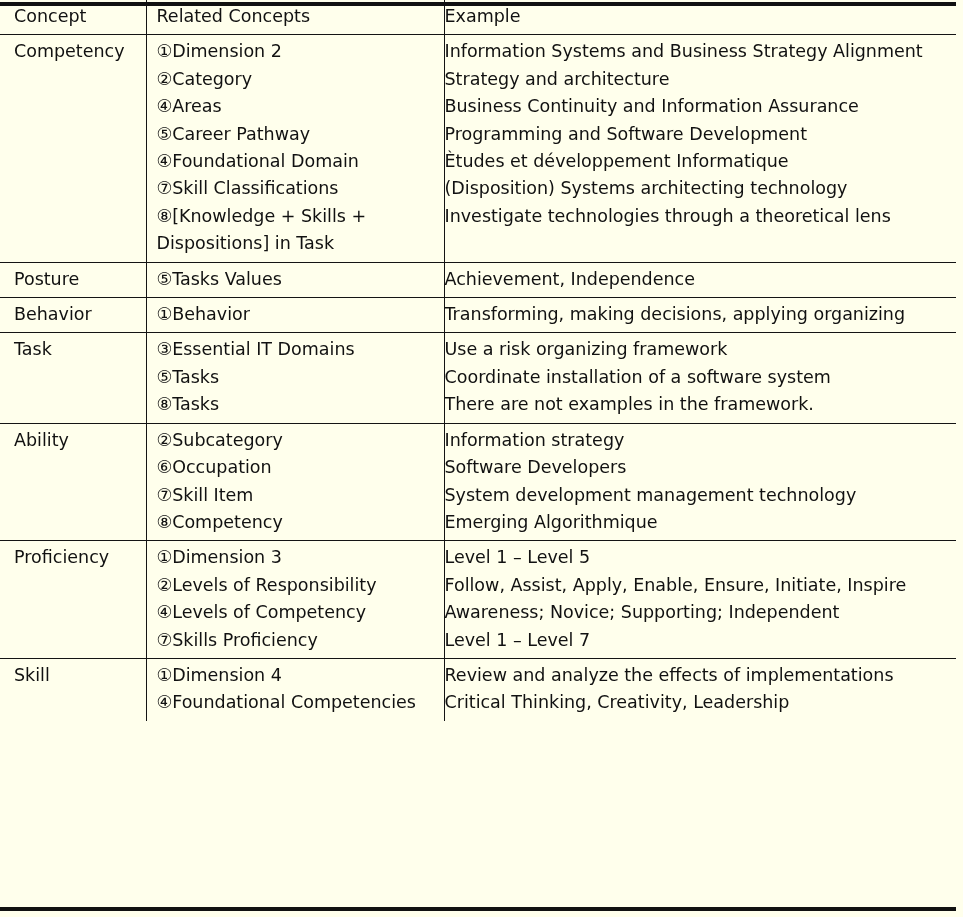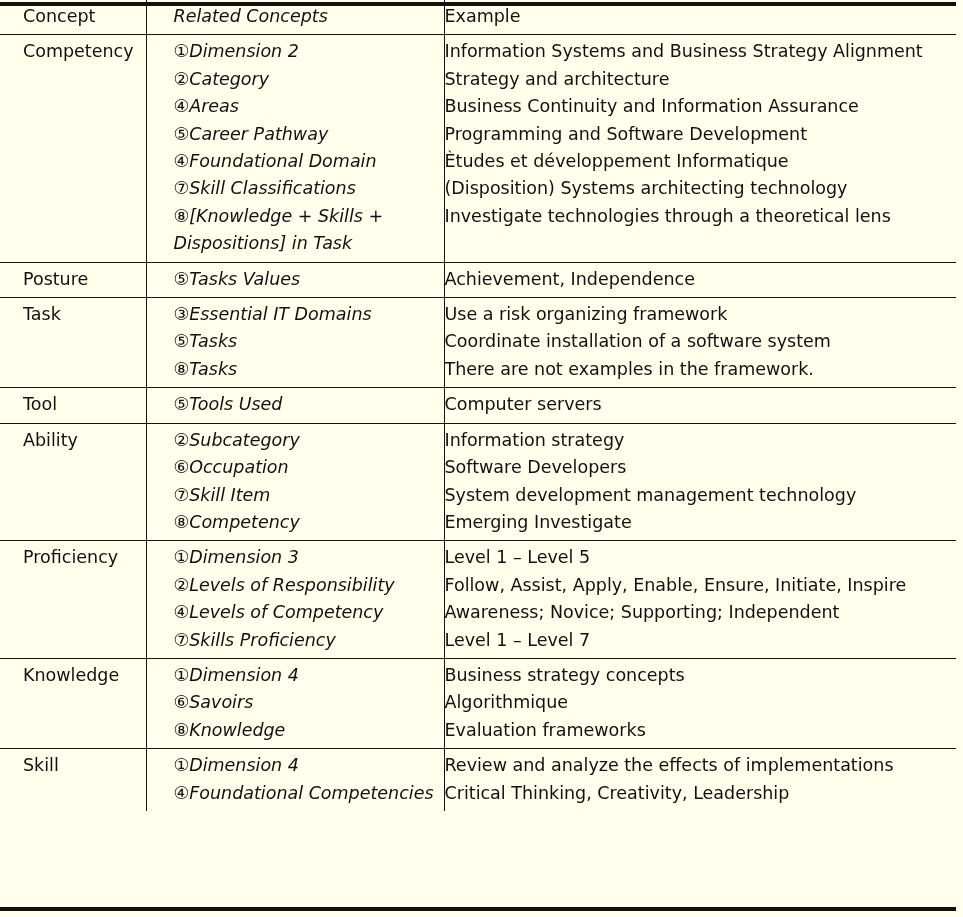--- a/index.html
+++ b/index.html
@@ -36,23 +36,23 @@
   .concept-table td {
     vertical-align: top;
     text-align: left;
     font-weight: normal;
     font-size: 17.5px;
     line-height: 27.4px;
     padding: 3px 0 4px 0;
     background: #FFFFEC;
   }
   .concept-table th.col-concept,
-  .concept-table td.col-concept { padding-left: 23px; margin-left: 16px; }
+  .concept-table td.col-concept { padding-left: 14px; margin-left: 16px; }
   .concept-table th.col-related,
-  .concept-table td.col-related { padding-left: 27px; border-left: 1.4px solid #141414; font-style: italic; }
+  .concept-table td.col-related { padding-left: 10px; border-left: 1.4px solid #141414; }
   .concept-table th.col-example,
   .concept-table td.col-example { border-left: 1.4px solid #141414; }
 
   
   .rule-top {
     position: absolute;
     left: 0; top: 2px;
     width: 956px; height: 4px;
     background: #111111;
   }
@@ -116,59 +116,59 @@
           </td>
           <td class="col-related">
             <div class="cell-line">⑤Tasks Values</div>
           </td>
           <td class="col-example">
             <div class="cell-line">Achievement, Independence</div>
           </td>
         </tr>
         <tr>
           <td class="col-concept">
+            <div class="cell-line">Behavior</div>
+          </td>
+          <td class="col-related">
+            <div class="cell-line">①Behavior</div>
+          </td>
+          <td class="col-example">
+            <div class="cell-line">Transforming, making decisions, applying organizing</div>
+          </td>
+        </tr>
+        <tr>
+          <td class="col-concept">
             <div class="cell-line">Task</div>
           </td>
           <td class="col-related">
             <div class="cell-line">③Essential IT Domains</div>
             <div class="cell-line">⑤Tasks</div>
             <div class="cell-line">⑧Tasks</div>
           </td>
           <td class="col-example">
             <div class="cell-line">Use a risk organizing framework</div>
             <div class="cell-line">Coordinate installation of a software system</div>
             <div class="cell-line">There are not examples in the framework.</div>
-          </td>
-        </tr>
-        <tr>
-          <td class="col-concept">
-            <div class="cell-line">Tool</div>
-          </td>
-          <td class="col-related">
-            <div class="cell-line">⑤Tools Used</div>
-          </td>
-          <td class="col-example">
-            <div class="cell-line">Computer servers</div>
           </td>
         </tr>
         <tr>
           <td class="col-concept">
             <div class="cell-line">Ability</div>
           </td>
           <td class="col-related">
             <div class="cell-line">②Subcategory</div>
             <div class="cell-line">⑥Occupation</div>
             <div class="cell-line">⑦Skill Item</div>
             <div class="cell-line">⑧Competency</div>
           </td>
           <td class="col-example">
             <div class="cell-line">Information strategy</div>
             <div class="cell-line">Software Developers</div>
             <div class="cell-line">System development management technology</div>
-            <div class="cell-line">Emerging Investigate</div>
+            <div class="cell-line">Emerging Algorithmique</div>
           </td>
         </tr>
         <tr>
           <td class="col-concept">
             <div class="cell-line">Proficiency</div>
           </td>
           <td class="col-related">
             <div class="cell-line">①Dimension 3</div>
             <div class="cell-line">②Levels of Responsibility</div>
             <div class="cell-line">④Levels of Competency</div>
@@ -176,35 +176,20 @@
           </td>
           <td class="col-example">
             <div class="cell-line">Level 1 – Level 5</div>
             <div class="cell-line">Follow, Assist, Apply, Enable, Ensure, Initiate, Inspire</div>
             <div class="cell-line">Awareness; Novice; Supporting; Independent</div>
             <div class="cell-line">Level 1 – Level 7</div>
           </td>
         </tr>
         <tr>
           <td class="col-concept">
-            <div class="cell-line">Knowledge</div>
-          </td>
-          <td class="col-related">
-            <div class="cell-line">①Dimension 4</div>
-            <div class="cell-line">⑥Savoirs</div>
-            <div class="cell-line">⑧Knowledge</div>
-          </td>
-          <td class="col-example">
-            <div class="cell-line">Business strategy concepts</div>
-            <div class="cell-line">Algorithmique</div>
-            <div class="cell-line">Evaluation frameworks</div>
-          </td>
-        </tr>
-        <tr>
-          <td class="col-concept">
             <div class="cell-line">Skill</div>
           </td>
           <td class="col-related">
             <div class="cell-line">①Dimension 4</div>
             <div class="cell-line">④Foundational Competencies</div>
           </td>
           <td class="col-example">
             <div class="cell-line">Review and analyze the effects of implementations</div>
             <div class="cell-line">Critical Thinking, Creativity, Leadership</div>
           </td>

